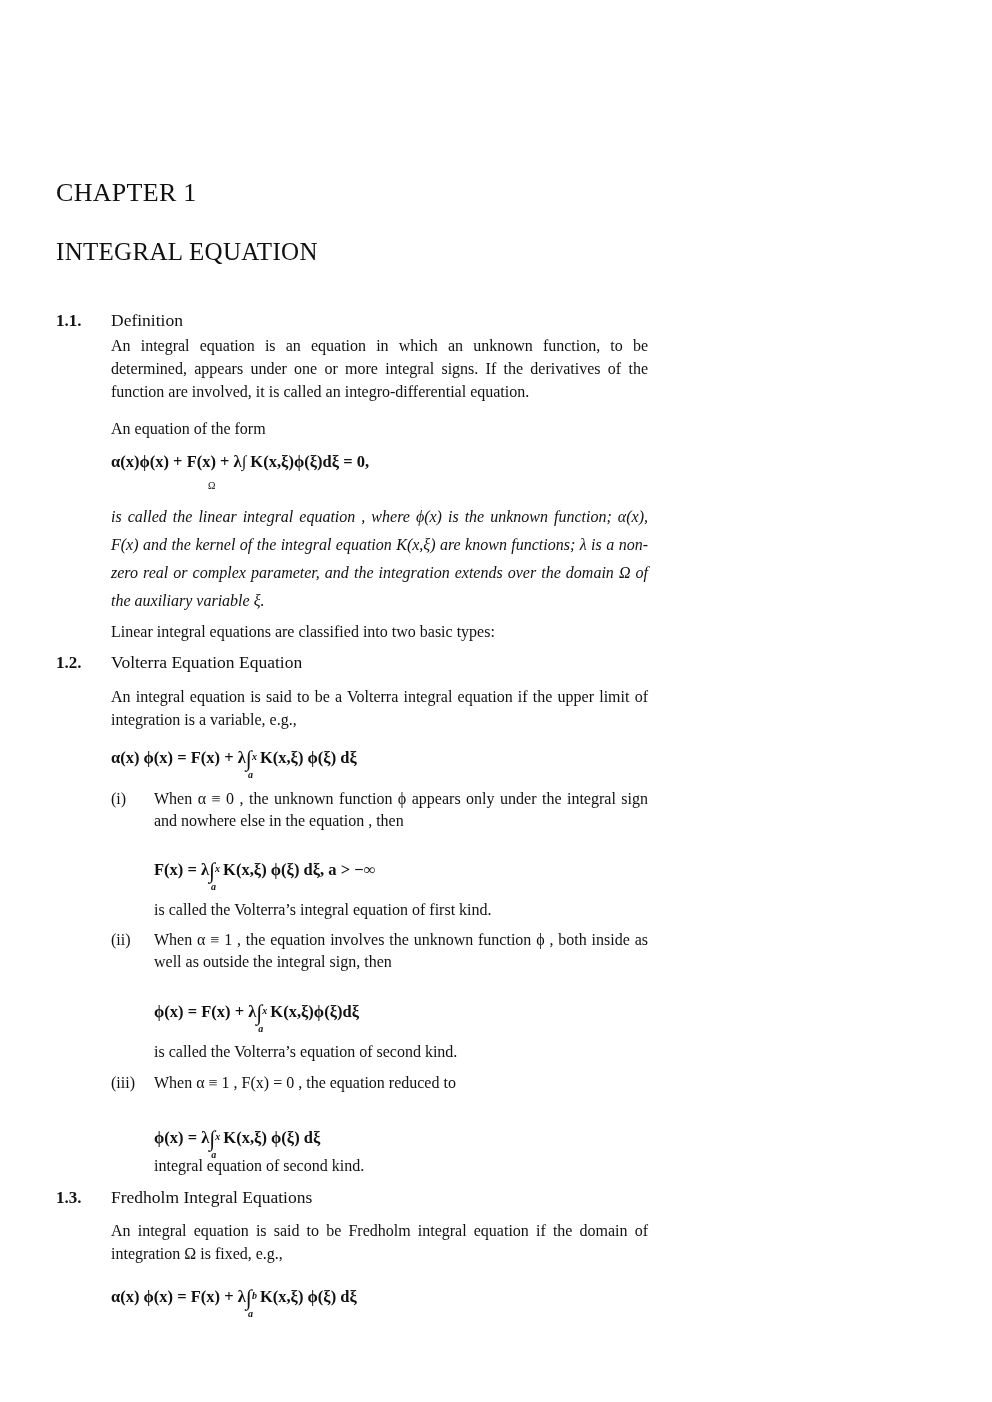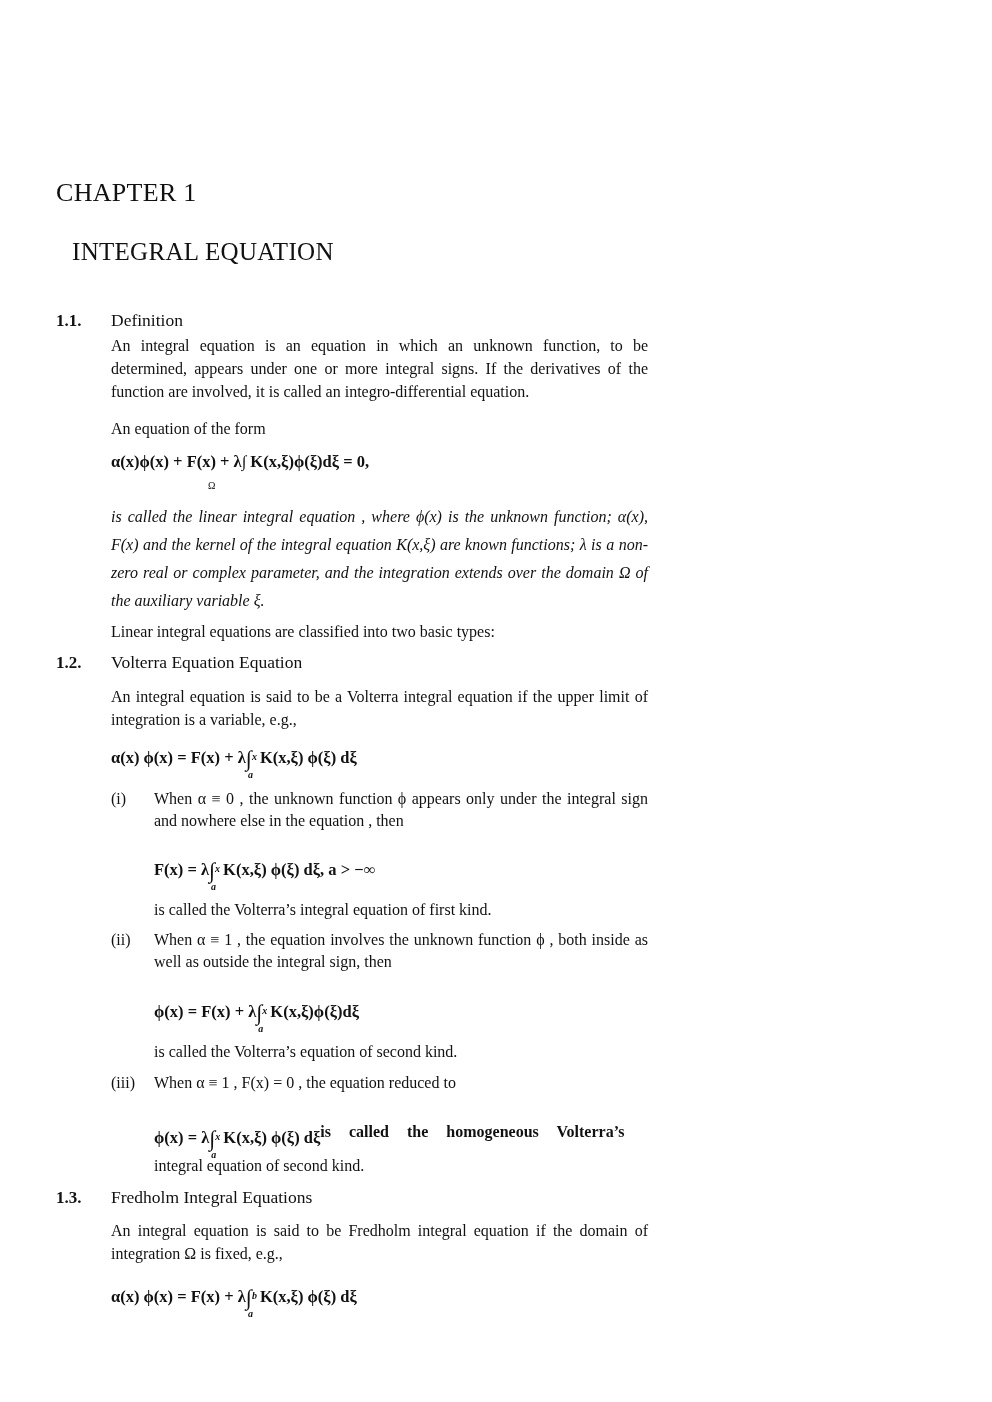--- a/index.html
+++ b/index.html
@@ -3,21 +3,21 @@
 <meta charset="utf-8">
 <style>
   html, body { margin: 0; padding: 0; background: #ffffff; }
   body {
     width: 992px; height: 1402px; position: relative; overflow: hidden;
     font-family: "Liberation Serif", "DejaVu Serif", serif;
     color: #111111;
   }
   .abs { position: absolute; }
   .chapter { left: 56px; top: 178px; font-size: 26px; letter-spacing: 0.3px; text-align: center; }
-  .title { left: 56px; top: 238px; font-size: 25px; letter-spacing: 0.3px; margin-left: 16px; }
+  .title { left: 56px; top: 238px; font-size: 25px; letter-spacing: 0.3px; }
   .secnum { left: 56px; font-size: 17px; font-weight: bold; }
   .sechead { left: 111px; font-size: 17.5px; font-weight: normal; }
   .para { left: 111px; width: 537px; font-size: 16px; line-height: 23px; text-align: justify; }
   .para.wide { line-height: 28px; font-style: italic; }
   .eq { font-size: 16.5px; white-space: nowrap; font-weight: bold; }
   .lbl { left: 111px; font-size: 16px; }
   .ipara { left: 154px; width: 494px; font-size: 16px; line-height: 22px; text-align: justify; }
   .intg { font-size: 22px; position: relative; top: 3px; }
   .lim { display: inline-block; position: relative; width: 8px; font-size: 10px; font-style: italic; }
   .lim .up { position: absolute; left: 0; top: -12px; }
@@ -56,21 +56,20 @@
 <div class="abs ipara" style="top:929px">When α ≡ 1 , the equation involves the unknown function ϕ , both inside as well as outside the integral sign, then</div>
 <div class="abs eq" style="left:154px; top:997px">
   <span>ϕ(x) = F(x) + λ</span><span class="intg">∫</span><span class="lim"><span class="up">x</span><span class="lo">a</span></span><span>K(x,ξ)ϕ(ξ)dξ</span>
 </div>
 <div class="abs ipara" style="top:1041px">is called the Volterra’s equation of second kind.</div>
 
 <div class="abs lbl" style="top:1074px">(iii)</div>
 <div class="abs ipara" style="top:1072px">When α ≡ 1 , F(x) = 0 , the equation reduced to</div>
 <div class="abs eq" style="left:154px; top:1123px; width:494px; display:flex; ">
   <span><span>ϕ(x) = λ</span><span class="intg">∫</span><span class="lim"><span class="up">x</span><span class="lo">a</span></span><span>K(x,ξ) ϕ(ξ) dξ</span></span>
-  <span style="font-size:16px; word-spacing:14px">is called the homogeneous Volterra’s</span>
 </div>
 <div class="abs ipara" style="top:1155px">integral equation of second kind.</div>
 
 <div class="abs secnum" style="top:1188px">1.3.</div>
 <div class="abs sechead" style="top:1187px">Fredholm Integral Equations</div>
 <div class="abs para" style="top:1219px">An integral equation is said to be Fredholm integral equation if the domain of integration Ω is fixed, e.g.,</div>
 <div class="abs eq" style="left:111px; top:1282px">
   <span>α(x) ϕ(x) = F(x) + λ</span><span class="intg">∫</span><span class="lim"><span class="up">b</span><span class="lo">a</span></span><span>K(x,ξ) ϕ(ξ) dξ</span>
 </div>
 

